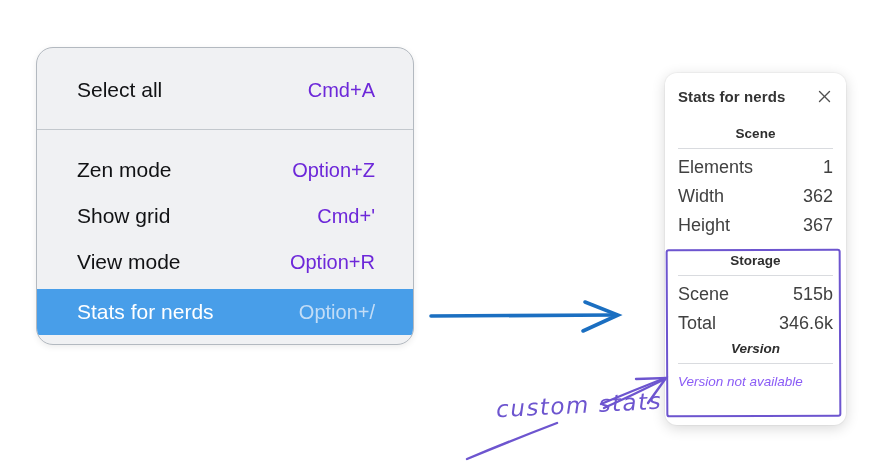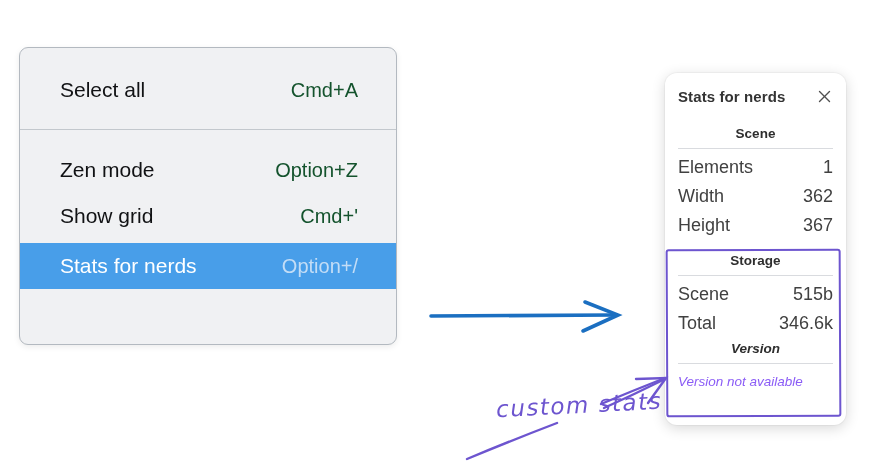--- a/index.html
+++ b/index.html
@@ -7,40 +7,40 @@
   body {
     position: relative;
     background: #ffffff;
     font-family: "Liberation Sans", sans-serif;
     overflow: hidden;
   }
 
   
   .menu {
     position: absolute;
-    left: 19px; top: 47px;
+    left: 36px; top: 47px;
     width: 378px; height: 298px;
     background: #f0f1f3;
     border: 1px solid #b3b9c0;
-    border-radius: 9px;
+    border-radius: 17px;
     box-shadow: 0 2px 6px rgba(0,0,0,0.08);
     overflow: hidden;
   }
   .menu-item {
     display: flex;
     align-items: center;
     justify-content: space-between;
     height: 44px;
     padding: 0 38px 0 40px;
     font-size: 21px;
     color: #111214;
     cursor: default;
   }
   .menu-item .mi-short {
-    color: #14532d;
+    color: #6d28d9;
     font-size: 20px;
   }
   .menu-item.first { margin-top: 20px; }
   .menu-divider {
     height: 1px;
     background: #c3c8cd;
     margin-top: 17px;
   }
   .menu-group { padding-top: 17px; }
   .menu-group .menu-item { height: 46px; }
@@ -141,20 +141,24 @@
   </div>
   <div class="menu-divider"></div>
   <div class="menu-group">
     <div class="menu-item">
       <span class="mi-label">Zen mode</span>
       <span class="mi-short">Option+Z</span>
     </div>
     <div class="menu-item">
       <span class="mi-label">Show grid</span>
       <span class="mi-short">Cmd+'</span>
+    </div>
+    <div class="menu-item">
+      <span class="mi-label">View mode</span>
+      <span class="mi-short">Option+R</span>
     </div>
     <div class="menu-item selected">
       <span class="mi-label">Stats for nerds</span>
       <span class="mi-short">Option+/</span>
     </div>
   </div>
 </div>
 
 <svg class="arrow-svg" style="left:425px; top:295px;" width="205" height="45" viewBox="0 0 205 45">
   <g stroke="#1b6fc1" stroke-width="3.6" fill="none" stroke-linecap="round">

